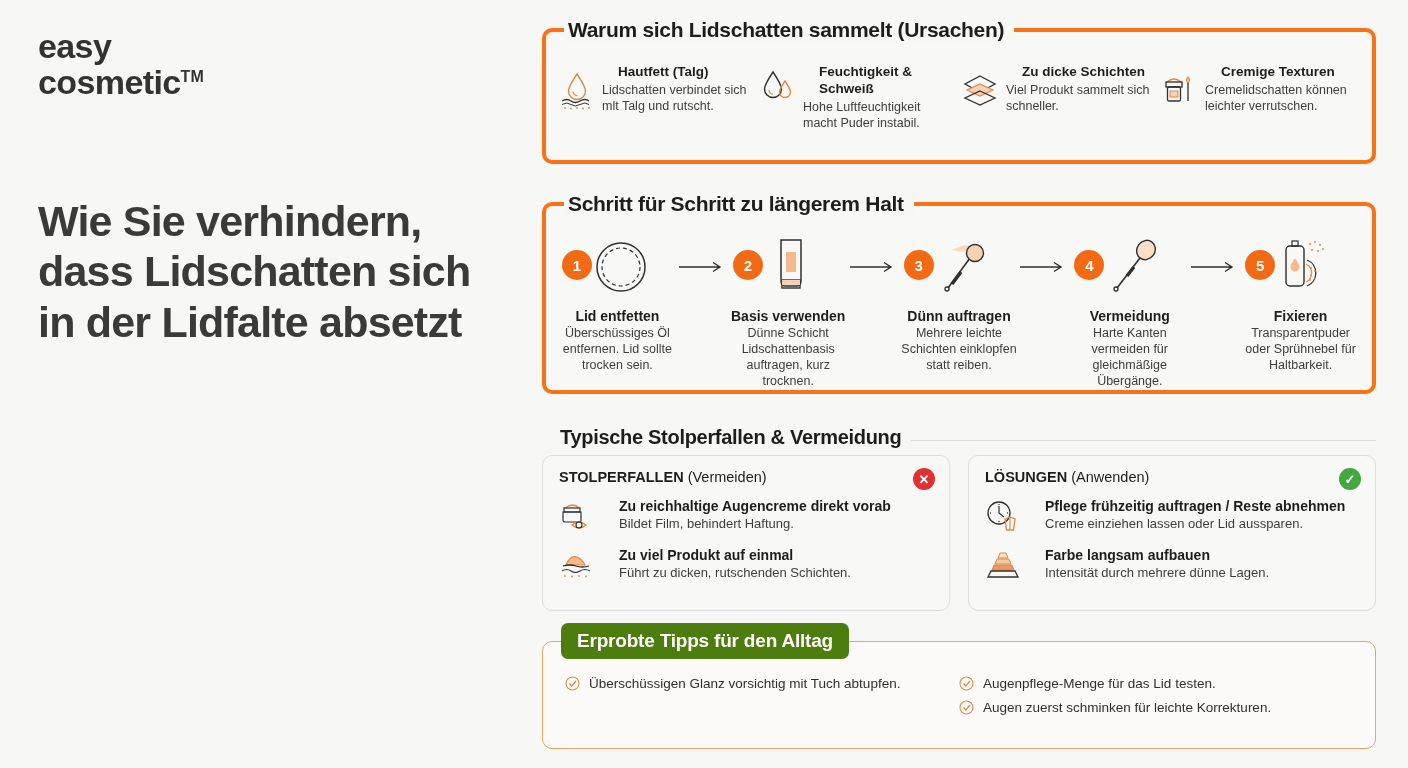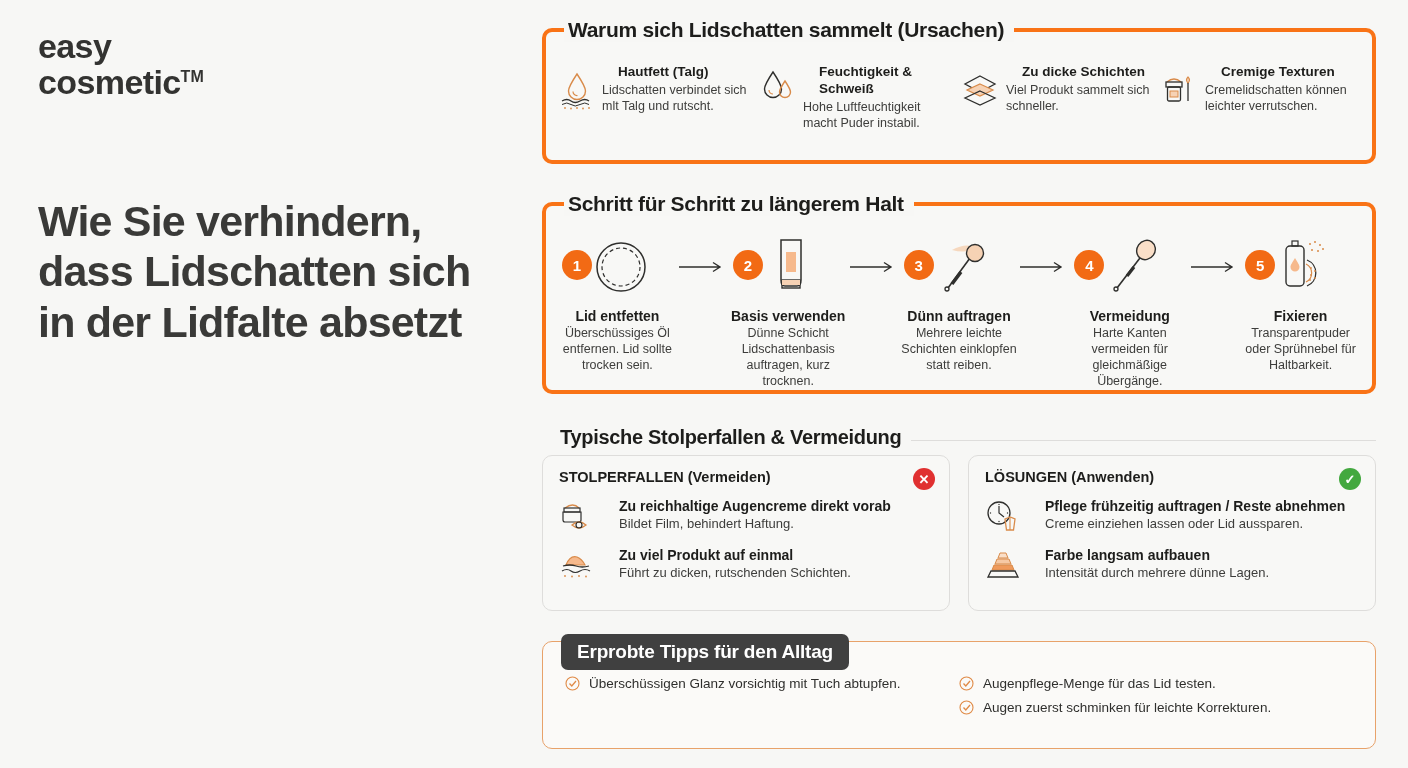--- a/index.html
+++ b/index.html
@@ -72,21 +72,21 @@
   }
   .pf-rule { position: absolute; top: 12px; left: 14px; right: 0; height: 1px; background: #dedddb; }
   .cols { display: flex; gap: 18px; padding-top: 27px; }
   .card {
     position: relative; width: 408px; height: 156px;
     border: 1px solid #dedddb; border-radius: 10px; background: #f8f8f6;
     padding: 13px 16px;
   }
   .card-h { font-size: 14.5px; color: #1d1d1b; }
   .card-h b { font-weight: 700; }
-  .card-h span { font-weight: 700; }
+  .card-h span { font-weight: 400; }
   .stamp {
     position: absolute; right: 14px; top: 12px;
     width: 22px; height: 22px; border-radius: 50%;
     display: flex; align-items: center; justify-content: center;
     color: #fff; font-size: 13px; font-weight: 700;
   }
   .stamp.bad { background: #e03030; }
   .stamp.good { background: #43a83f; }
   .item { display: flex; gap: 24px; margin-top: 13px; }
   .item .ic { flex: 0 0 36px; padding-top: 2px; }
@@ -94,23 +94,23 @@
   .item .d { font-size: 13px; color: #3d3d3b; line-height: 1.25; margin-top: 1px; }
 
   
   .tips {
     position: relative; margin-top: 30px; height: 108px;
     border: 1px solid #e8a26a; border-radius: 10px; background: #fbfaf8;
     padding: 34px 22px 0 22px;
   }
   .tips-badge {
     position: absolute; top: -19px; left: 18px;
-    background: #404040; color: #fff;
+    background: #4d7c0f; color: #fff;
     font-size: 19px; font-weight: 700; letter-spacing: -0.2px;
-    padding: 7px 16px; border-radius: 7px; margin-top: 11px;
+    padding: 7px 16px; border-radius: 7px;
   }
   .tips-grid { display: flex; }
   .tips-col { width: 50%; }
   .tip { display: flex; align-items: center; gap: 9px; margin-bottom: 9px; }
   .tip .tx { font-size: 13.5px; color: #2f2f2d; }
 
   svg { display: block; }
 </style>
 </head>
 <body>

